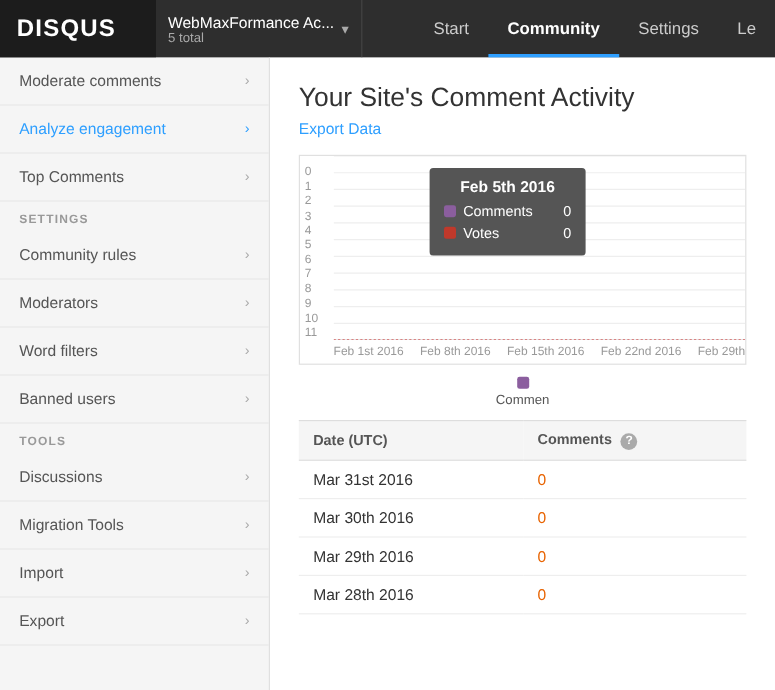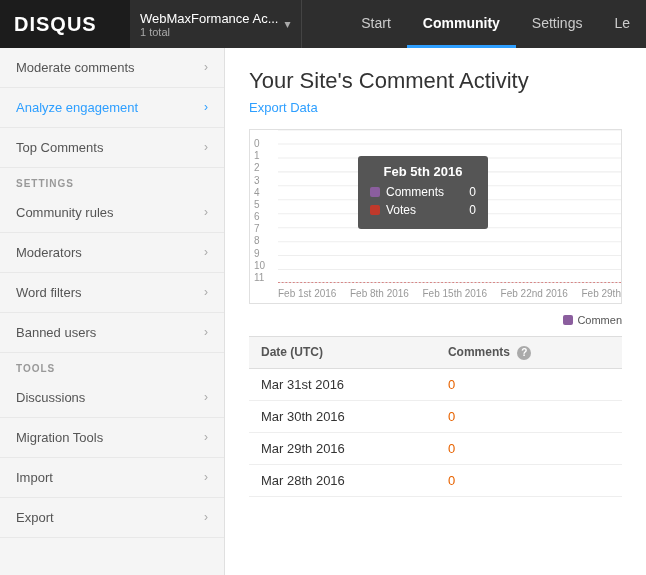--- a/index.html
+++ b/index.html
@@ -155,21 +155,21 @@
       display: flex;
       justify-content: space-between;
       padding: 2px 0 0 0;
       font-size: 10px;
       color: #999;
       height: 20px;
     }
     
     .chart-tooltip {
       position: absolute;
-      top: 26px;
+      top: 10px;
       left: 80px;
       background: #555;
       color: #fff;
       border-radius: 3px;
       padding: 8px 12px;
       font-size: 12px;
       min-width: 130px;
     }
     .chart-tooltip .tooltip-date {
       font-weight: bold;
@@ -194,20 +194,21 @@
     
     .chart-legend {
       text-align: right;
       font-size: 11px;
       color: #555;
       margin-bottom: 10px;
       display: flex;
       justify-content: flex-end;
       align-items: center;
       gap: 4px;
+      flex-direction: column;
     }
     .legend-dot {
       width: 10px;
       height: 10px;
       border-radius: 2px;
       display: inline-block;
     }
 
     
     .data-table {
@@ -249,21 +250,21 @@
 </head>
 <body>
 
 <div class="top-nav">
   <div class="logo-area">
     <span class="logo-text">DISQUS</span>
   </div>
   <div class="site-selector">
     <div>
       <div class="site-name">WebMaxFormance Ac...</div>
-      <div class="site-count">1 total</div>
+      <div class="site-count">5 total</div>
     </div>
     <span class="chevron">▾</span>
   </div>
   <div class="nav-links">
     <a class="nav-link">Start</a>
     <a class="nav-link active">Community</a>
     <a class="nav-link">Settings</a>
     <a class="nav-link">Le</a>
   </div>
 </div>

